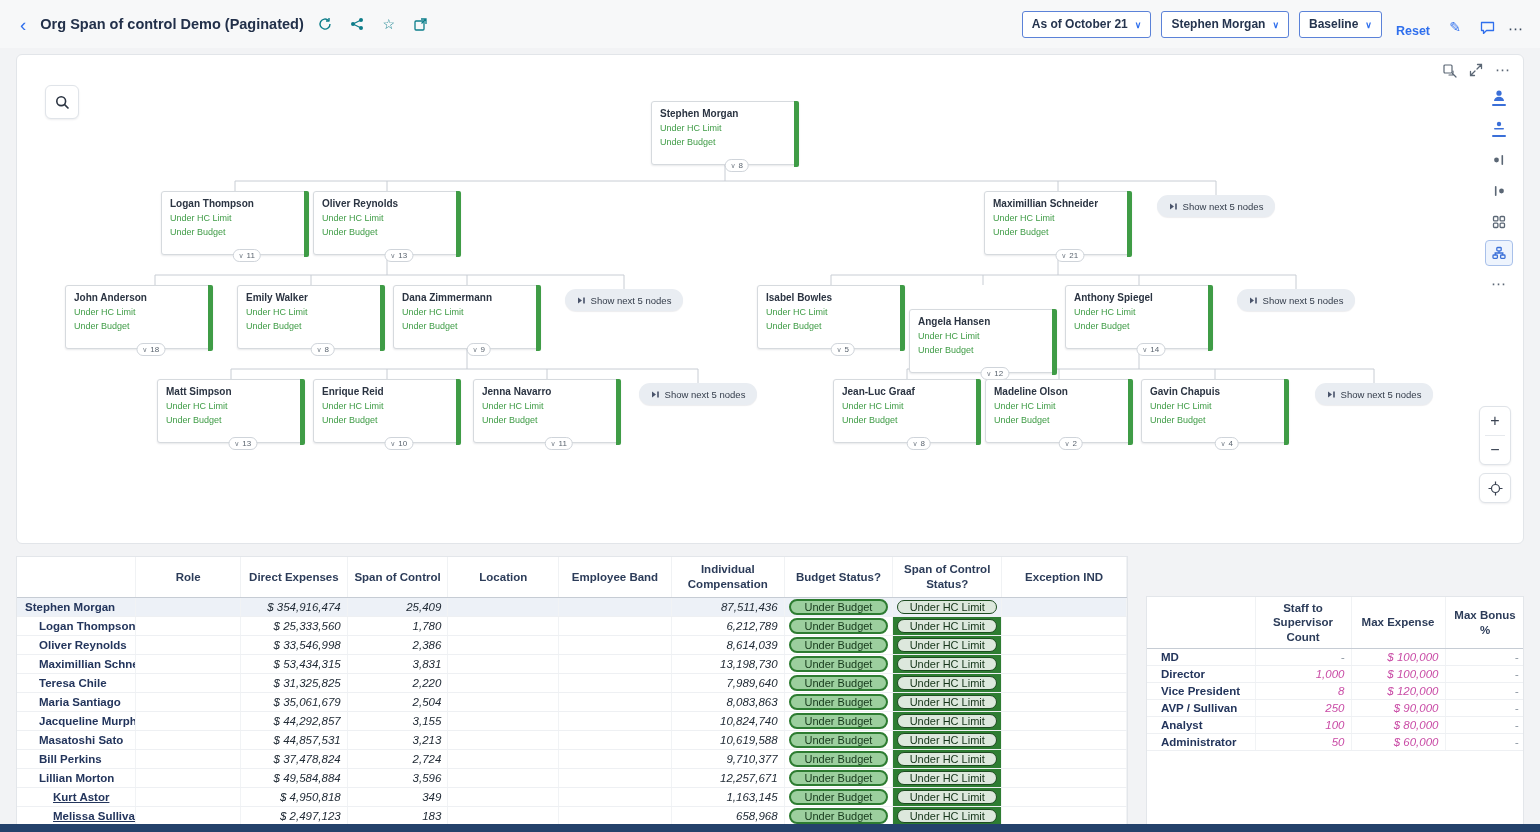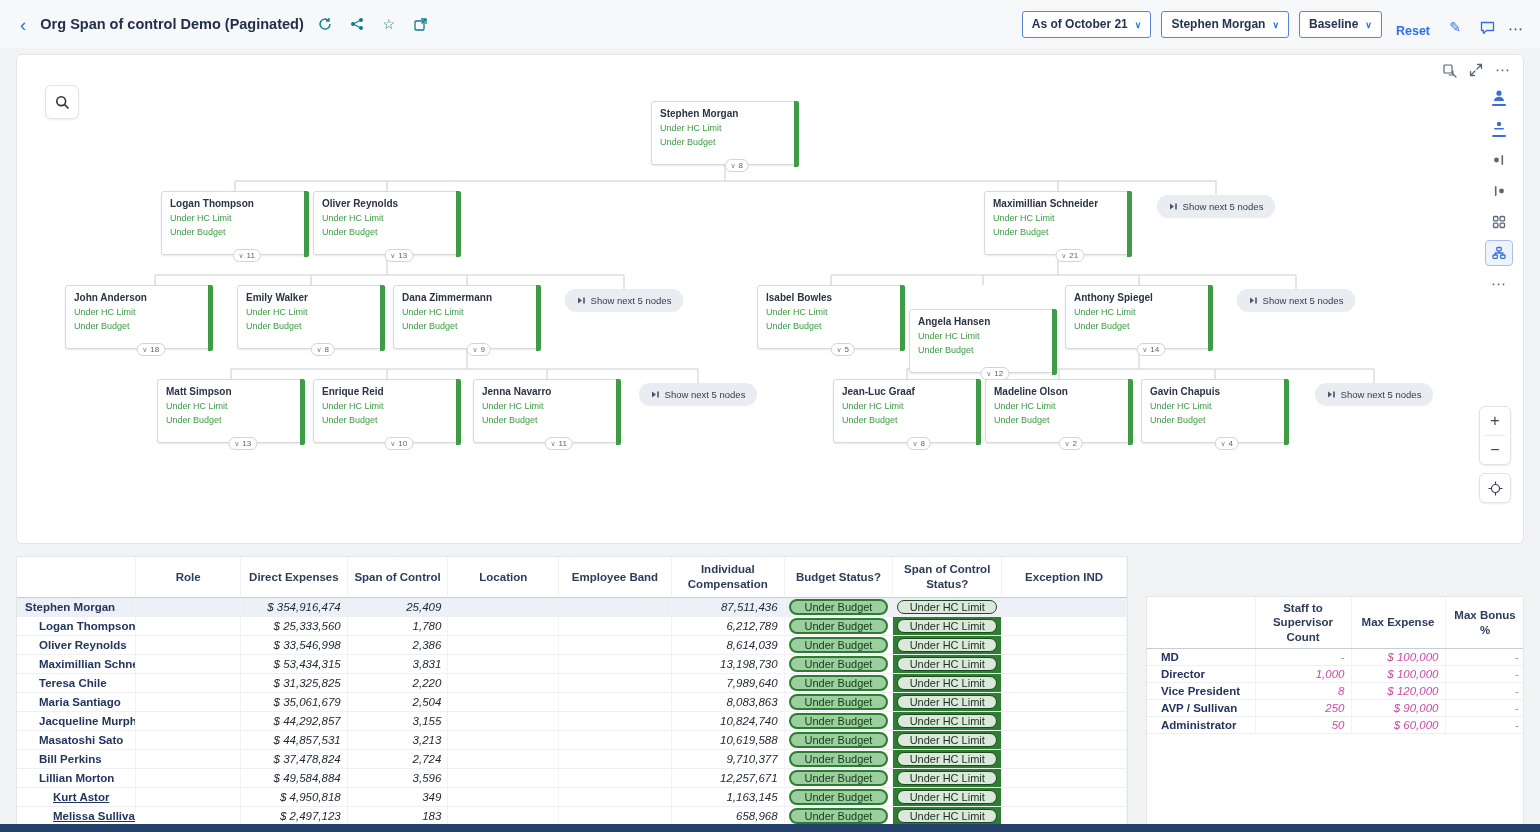--- a/index.html
+++ b/index.html
@@ -693,20 +693,26 @@
             <td class="num pink">$ 120,000</td>
             <td class="num dash">-</td>
           </tr>
           <tr>
             <td class="rlabel">AVP / Sullivan</td>
             <td class="num pink">250</td>
             <td class="num pink">$ 90,000</td>
             <td class="num dash">-</td>
           </tr>
           <tr>
+            <td class="rlabel">Analyst</td>
+            <td class="num pink">100</td>
+            <td class="num pink">$ 80,000</td>
+            <td class="num dash">-</td>
+          </tr>
+          <tr>
             <td class="rlabel">Administrator</td>
             <td class="num pink">50</td>
             <td class="num pink">$ 60,000</td>
             <td class="num dash">-</td>
           </tr>
         </tbody>
     </table>
   </div>
 </div>
 

